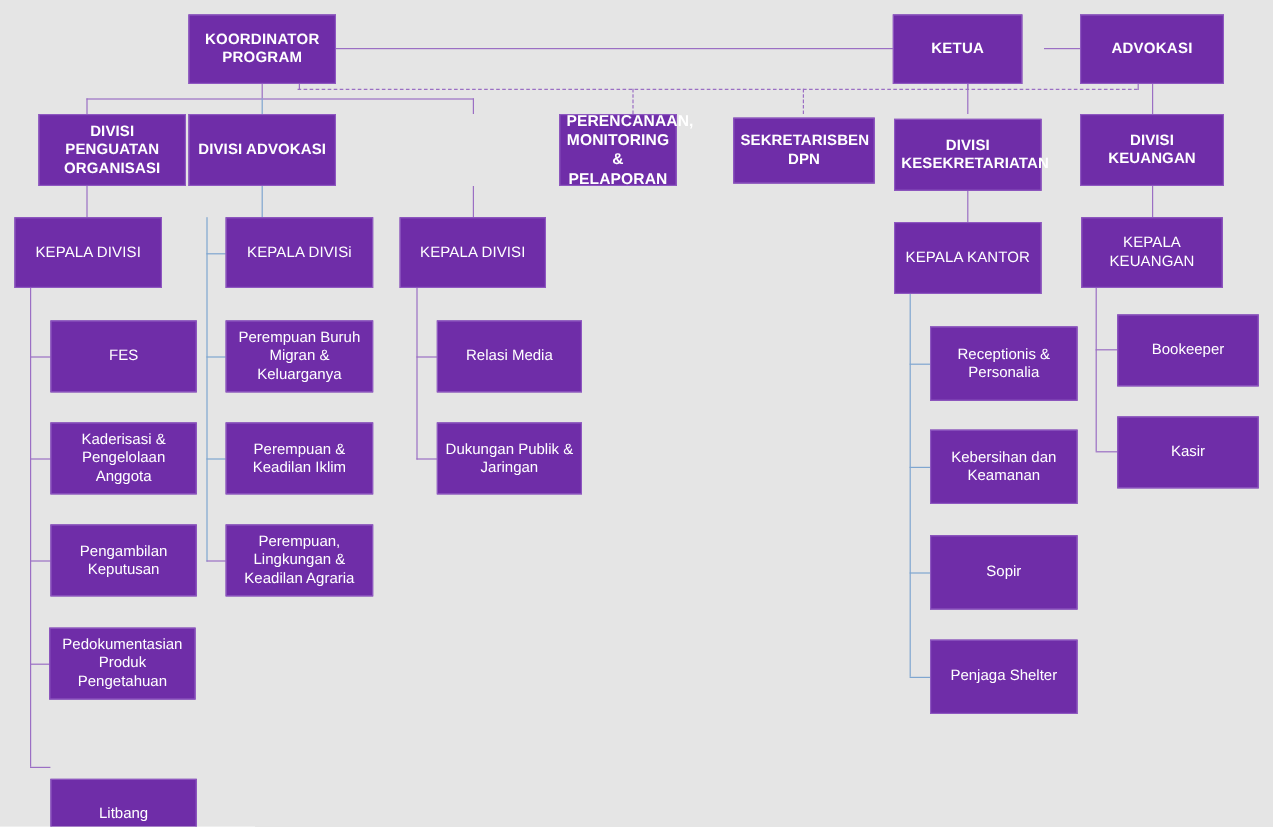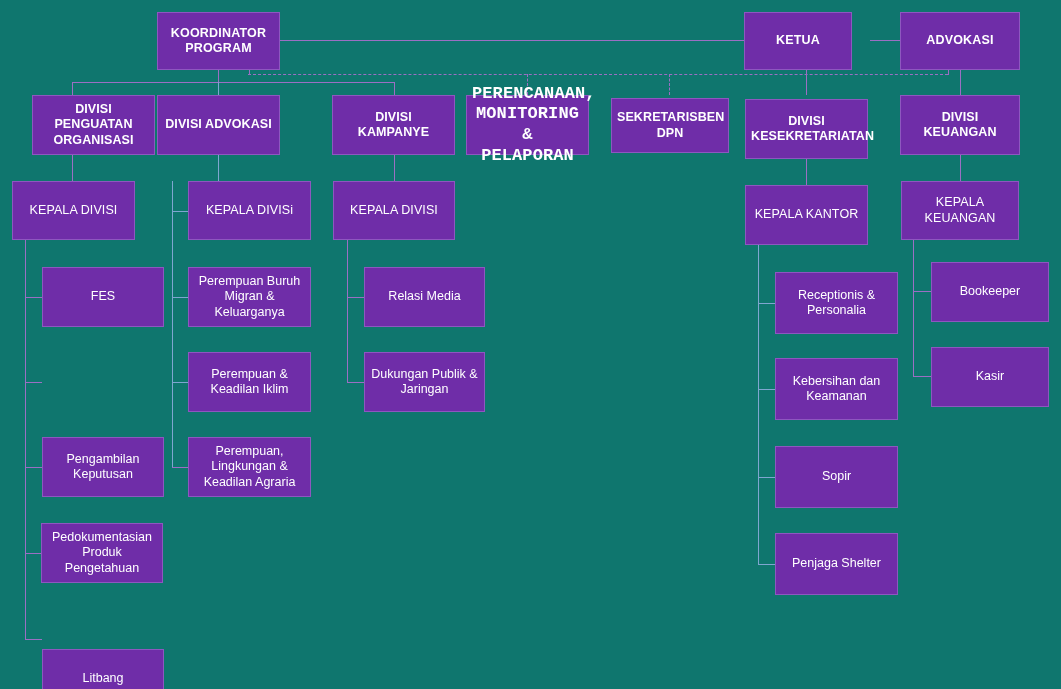--- a/index.html
+++ b/index.html
@@ -8,21 +8,21 @@
     padding: 0;
     background: #ffffff;
   }
   body {
     font-family: "Liberation Sans", sans-serif;
   }
   #chart {
     position: relative;
     width: 1061px;
     height: 689px;
-    background: #0f766e;
+    background: #e5e5e5;
     overflow: hidden;
   }
   .node {
     position: absolute;
     box-sizing: border-box;
     background: #6f2da8;
     border: 1px solid #8e57c0;
     color: #ffffff;
     display: flex;
     align-items: center;
@@ -147,24 +147,21 @@
   <div class="node lvl-top" style="left:900px; top:12px; width:120px; height:58px;">
     <span>ADVOKASI</span>
   </div>
 
   <div class="node lvl-div" style="left:12px; top:95px; width:123px; height:60px;margin-left:20px;">
     <span>DIVISI PENGUATAN ORGANISASI</span>
   </div>
   <div class="node lvl-div" style="left:157px; top:95px; width:123px; height:60px;">
     <span>DIVISI ADVOKASI</span>
   </div>
-  <div class="node lvl-div" style="left:332px; top:95px; width:123px; height:60px;">
-    <span>DIVISI KAMPANYE</span>
-  </div>
-  <div class="node lvl-div" style="left:466px; top:95px; width:123px; height:60px; font-size:17px;font-family:Liberation Mono, monospace;">
+  <div class="node lvl-div" style="left:466px; top:95px; width:98px; height:60px; font-size:13px;">
     <span>PERENCANAAN, MONITORING &amp; PELAPORAN</span>
   </div>
   <div class="node lvl-div" style="left:611px; top:98px; width:118px; height:55px;">
     <span>SEKRETARISBEN DPN</span>
   </div>
   <div class="node lvl-div" style="left:745px; top:99px; width:123px; height:60px;">
     <span>DIVISI KESEKRETARIATAN</span>
   </div>
   <div class="node lvl-div" style="left:900px; top:95px; width:120px; height:60px;">
     <span>DIVISI KEUANGAN</span>
@@ -182,20 +179,23 @@
   <div class="node lvl-head" style="left:745px; top:185px; width:123px; height:60px;">
     <span>KEPALA KANTOR</span>
   </div>
   <div class="node lvl-head" style="left:901px; top:181px; width:118px; height:59px;">
     <span>KEPALA KEUANGAN</span>
   </div>
 
   <div class="node lvl-leaf" style="left:42px; top:267px; width:122px; height:60px;">
     <span>FES</span>
   </div>
+  <div class="node lvl-leaf" style="left:42px; top:352px; width:122px; height:60px;">
+    <span>Kaderisasi &amp; Pengelolaan Anggota</span>
+  </div>
   <div class="node lvl-leaf" style="left:42px; top:437px; width:122px; height:60px;">
     <span>Pengambilan Keputusan</span>
   </div>
   <div class="node lvl-leaf" style="left:41px; top:523px; width:122px; height:60px;">
     <span>Pedokumentasian Produk Pengetahuan</span>
   </div>
   <div class="node lvl-leaf" style="left:42px; top:609px; width:122px; height:60px;margin-top:40px;">
     <span>Litbang</span>
   </div>
 

